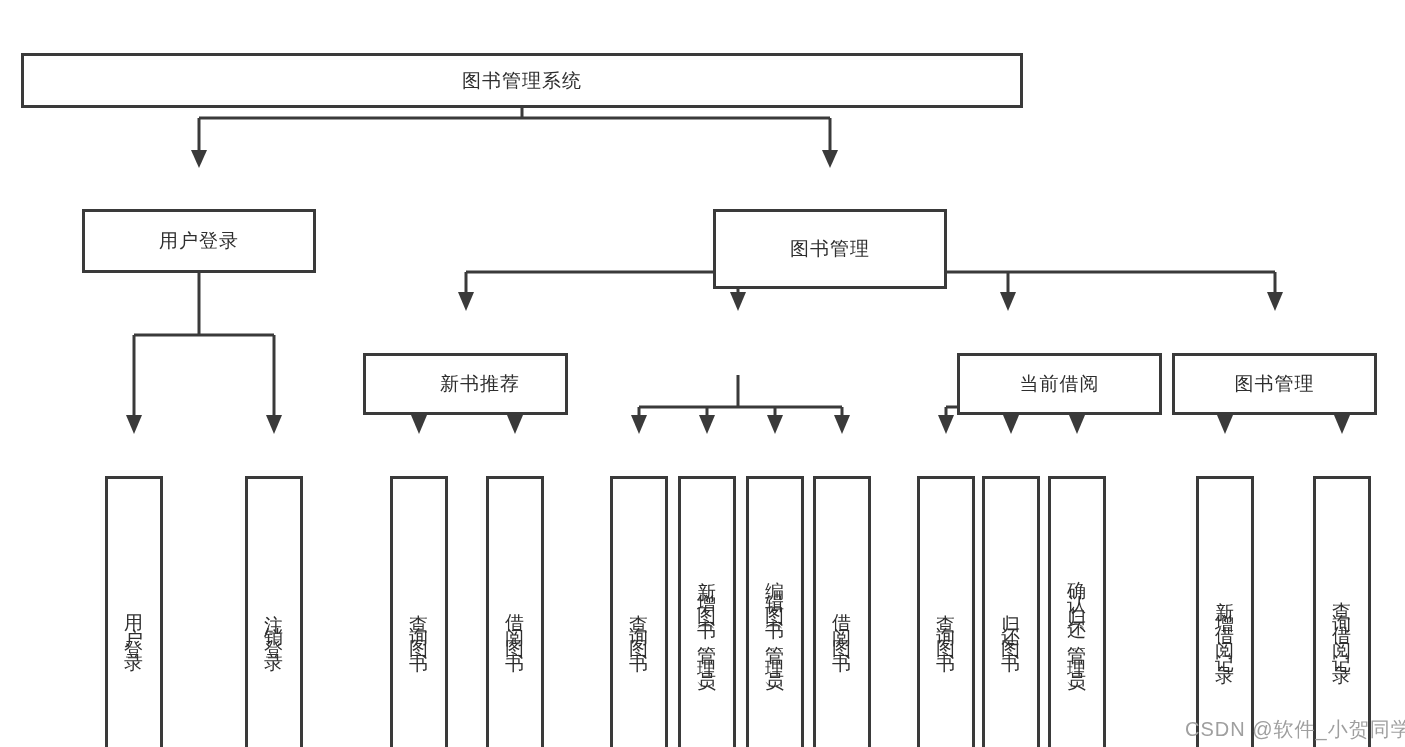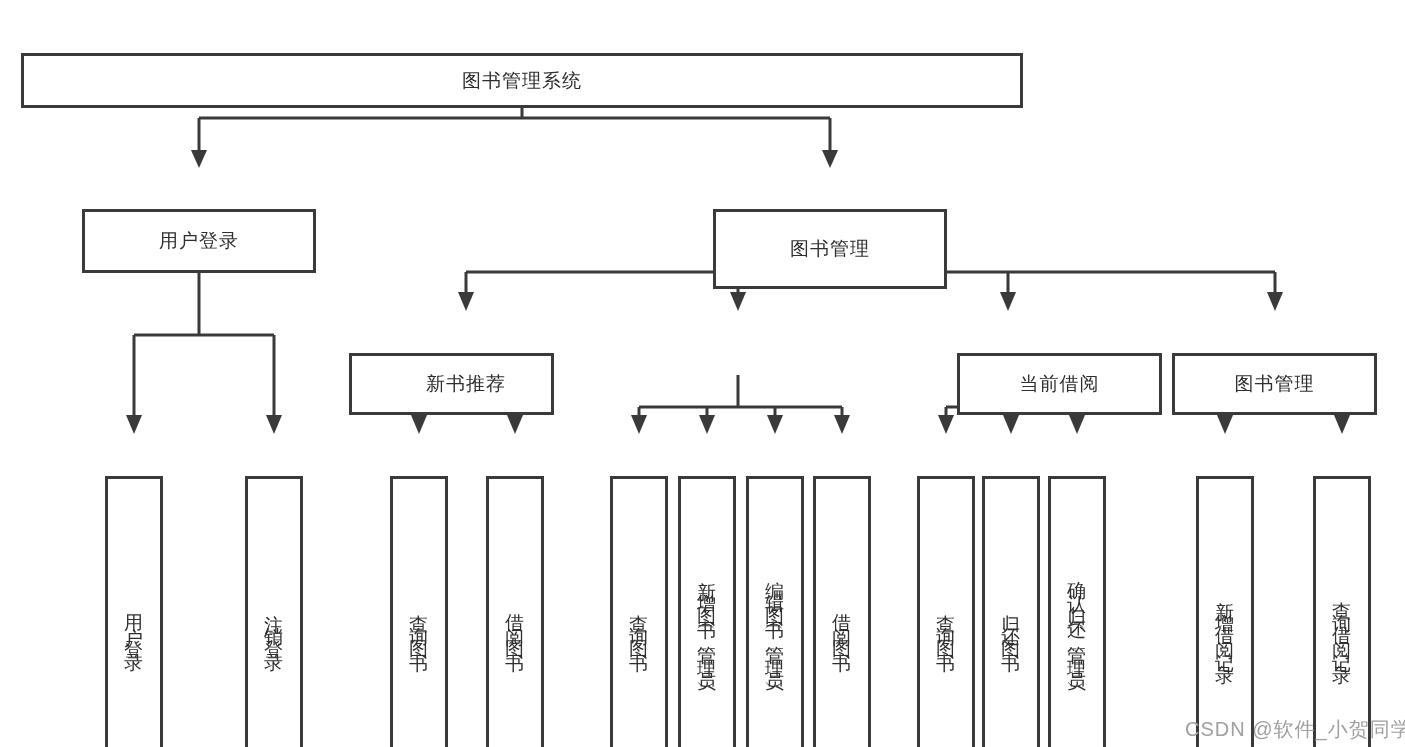--- a/index.html
+++ b/index.html
@@ -32,21 +32,21 @@
     font-size: 19px;
     letter-spacing: 1px;
     z-index: 2;
     text-align: center;
     margin-top: 40px;
   }
   .node.root  { left: 21px;  top: 13px;  width: 1002px; height: 55px; }
   .node.lvl2a { left: 82px;  top: 169px; width: 234px;  height: 64px; }
   .node.lvl2b { left: 713px; top: 169px; width: 234px;  height: 80px; text-align: center; }
   .node.lvl3  { top: 313px; width: 205px; height: 62px; }
-  .node.l3a { left: 349px; padding-left: 29px; }
+  .node.l3a { left: 363px; padding-left: 29px; }
   .node.l3b { left: 635px; }
   .node.l3c { left: 957px; }
   .node.l3d { left: 1172px; }
   .node.leaf { top: 436px; width: 58px; height: 297px; }
   .leaf .vtext {
     writing-mode: vertical-rl;
     line-height: 1;
     letter-spacing: 13px;
     font-size: 19px;
     white-space: nowrap;

